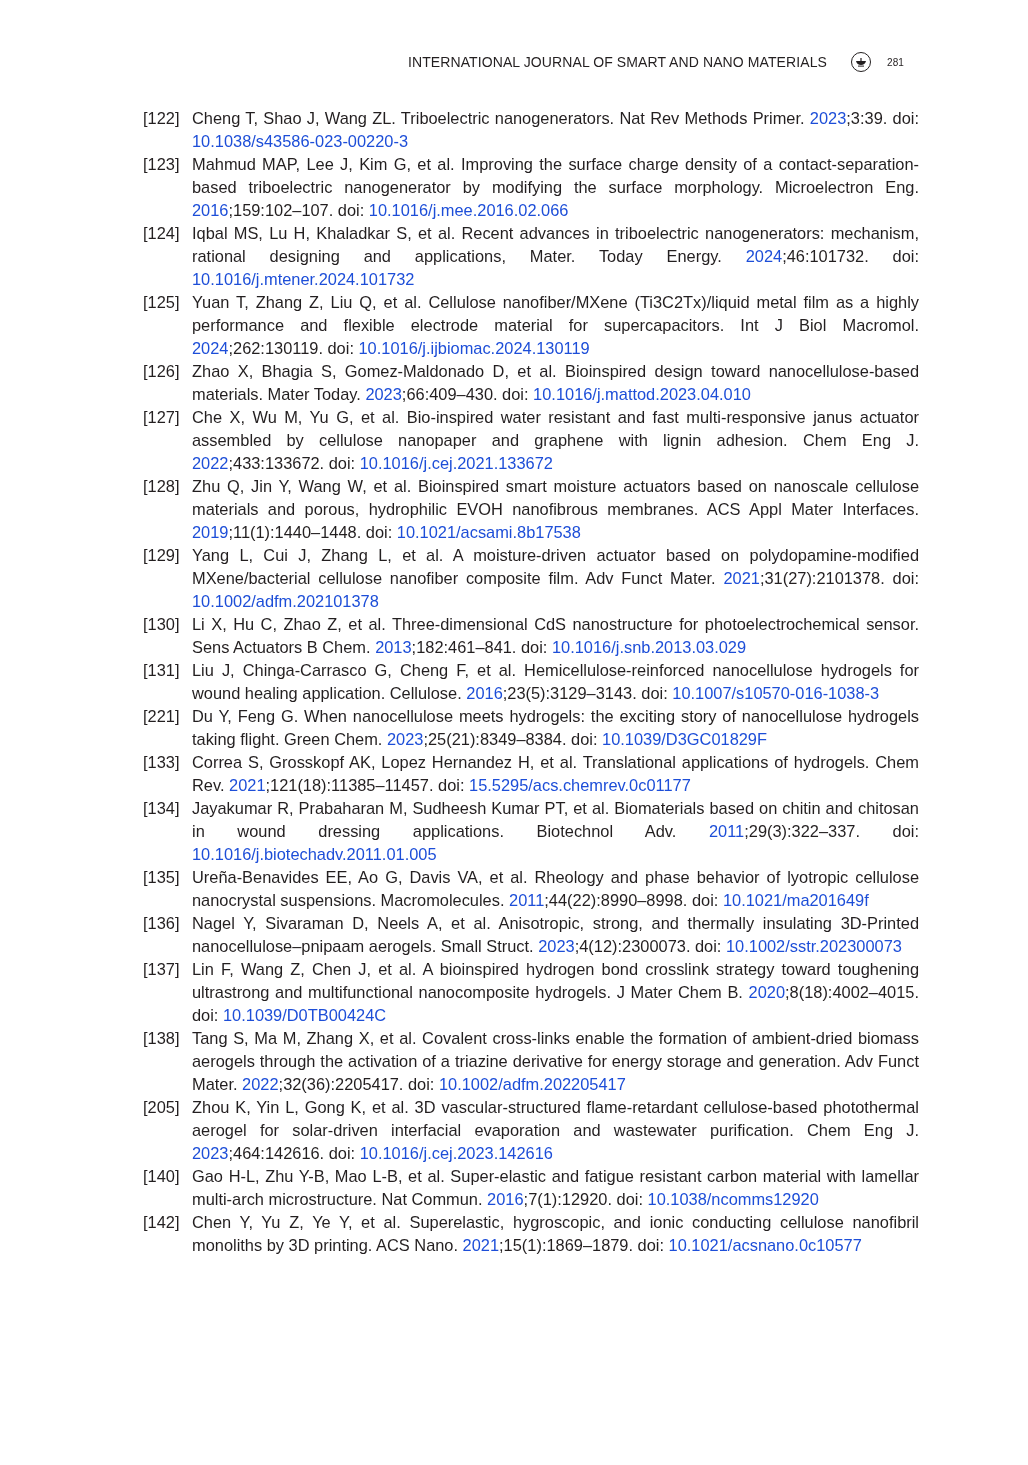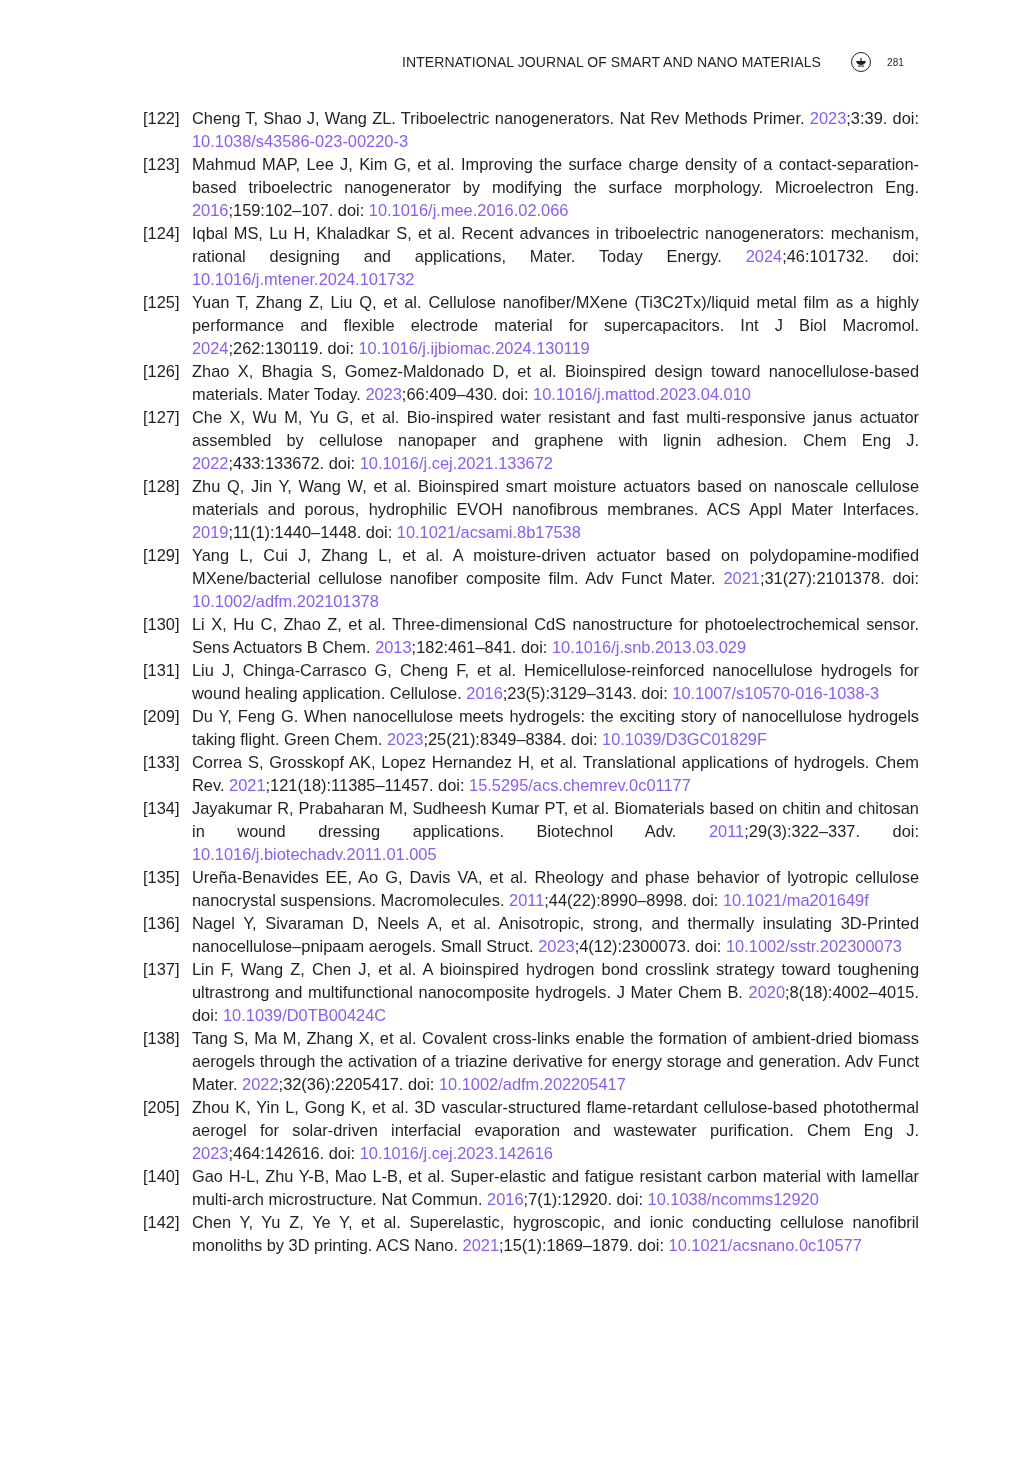--- a/index.html
+++ b/index.html
@@ -1,28 +1,28 @@
 <!DOCTYPE html>
 <html><head>
 <meta charset="utf-8">
 <style>
   html, body { margin: 0; padding: 0; background: #ffffff; }
   body { width: 1028px; height: 1465px; position: relative; overflow: hidden;
          font-family: "Liberation Sans", sans-serif; color: #231f20; }
   .header { position: absolute; top: 52px; right: 124px; display: flex; align-items: center;
             font-size: 14px; letter-spacing: 0.1px; color: #231f20; }
-  .header .journal { margin-right: 30px; }
+  .header .journal { margin-right: 24px; }
   .header .logo { width: 18px; height: 18px; border: 1.3px solid #231f20; border-radius: 50%;
                   display: inline-flex; align-items: center; justify-content: center; margin-right: 16px; }
   .header .page-num { font-size: 10px; }
   .refs { position: absolute; top: 107px; left: 127px; width: 776px; margin-left: 16px; }
   .ref { display: flex; font-size: 16.4px; line-height: 23px; }
   .ref .num { width: 49px; flex: none; }
   .ref .body { flex: 1; text-align: justify; }
-  .link { color: #8b5cf6; }
+  .link { color: #1d4ed8; }
 </style>
 </head>
 <body>
 
 <div class="header">
   <span class="journal">INTERNATIONAL JOURNAL OF SMART AND NANO MATERIALS</span>
   <span class="logo">
     <svg width="12" height="10" viewBox="0 0 12 10">
       <path d="M1 4 H11 Q10 8 6 8 Q2 8 1 4 Z" fill="#231f20"></path>
       <rect x="5.4" y="1" width="1.2" height="3" fill="#231f20"></rect>
@@ -67,21 +67,21 @@
     </div>
     <div class="ref">
       <span class="num">[130]</span>
       <span class="body"><span>Li X, Hu C, Zhao Z, et al. Three-dimensional CdS nanostructure for photoelectrochemical sensor. Sens Actuators B Chem. </span><a class="link">2013</a><span>;182:461–841. doi: </span><a class="link">10.1016/j.snb.2013.03.029</a></span>
     </div>
     <div class="ref">
       <span class="num">[131]</span>
       <span class="body"><span>Liu J, Chinga-Carrasco G, Cheng F, et al. Hemicellulose-reinforced nanocellulose hydrogels for wound healing application. Cellulose. </span><a class="link">2016</a><span>;23(5):3129–3143. doi: </span><a class="link">10.1007/s10570-016-1038-3</a></span>
     </div>
     <div class="ref">
-      <span class="num">[209]</span>
+      <span class="num">[221]</span>
       <span class="body"><span>Du Y, Feng G. When nanocellulose meets hydrogels: the exciting story of nanocellulose hydrogels taking flight. Green Chem. </span><a class="link">2023</a><span>;25(21):8349–8384. doi: </span><a class="link">10.1039/D3GC01829F</a></span>
     </div>
     <div class="ref">
       <span class="num">[133]</span>
       <span class="body"><span>Correa S, Grosskopf AK, Lopez Hernandez H, et al. Translational applications of hydrogels. Chem Rev. </span><a class="link">2021</a><span>;121(18):11385–11457. doi: </span><a class="link">15.5295/acs.chemrev.0c01177</a></span>
     </div>
     <div class="ref">
       <span class="num">[134]</span>
       <span class="body"><span>Jayakumar R, Prabaharan M, Sudheesh Kumar PT, et al. Biomaterials based on chitin and chitosan in wound dressing applications. Biotechnol Adv. </span><a class="link">2011</a><span>;29(3):322–337. doi: </span><a class="link">10.1016/j.biotechadv.2011.01.005</a></span>
     </div>

